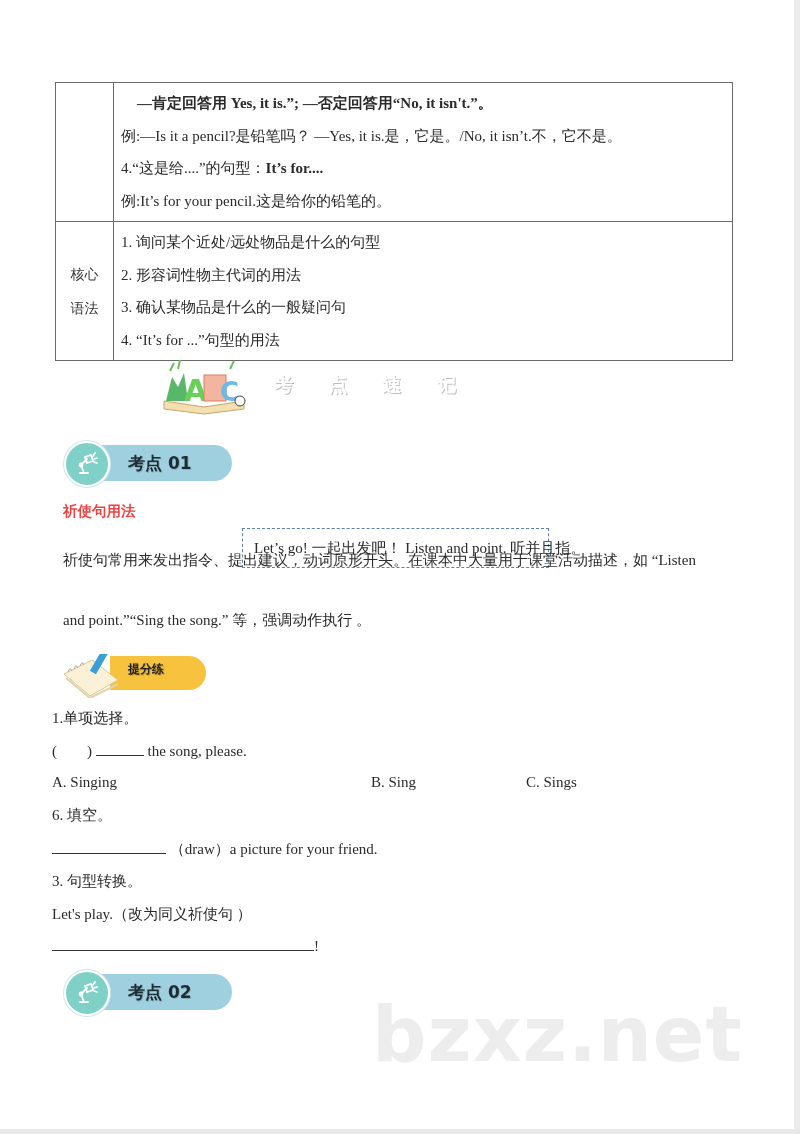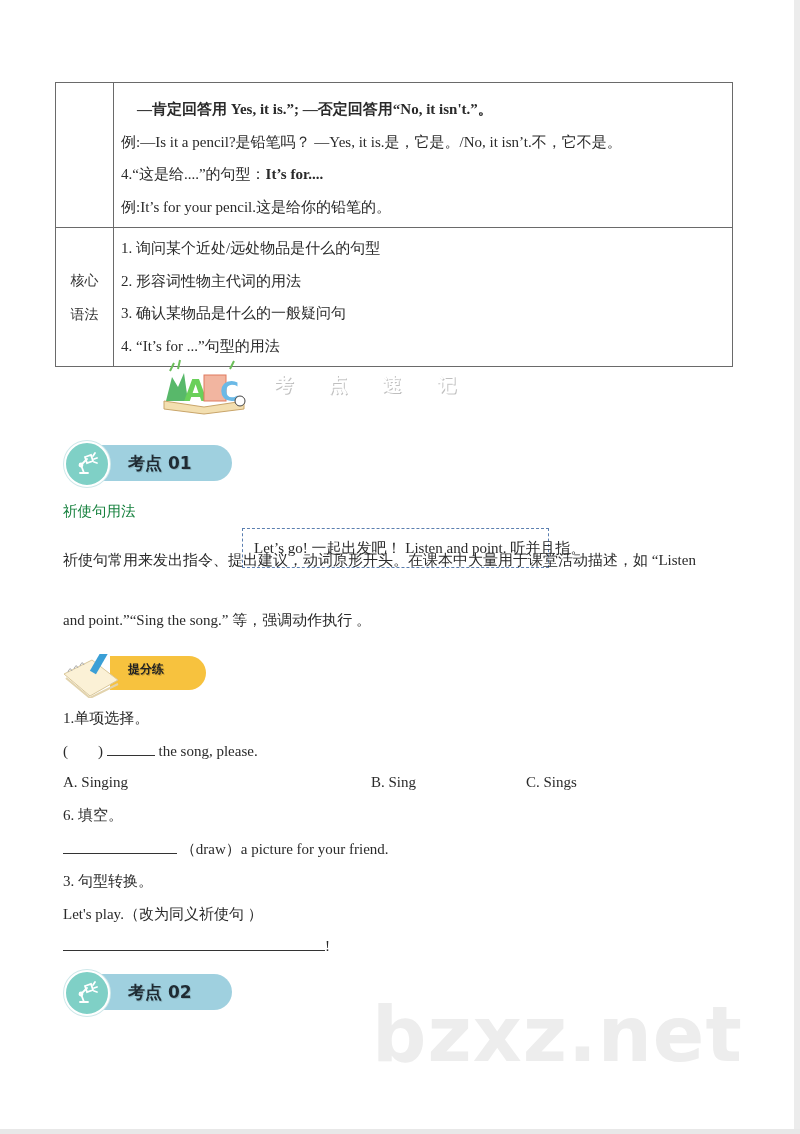--- a/index.html
+++ b/index.html
@@ -14,45 +14,45 @@
 
   
   .grammar-table {
     position: absolute; left: 55px; top: 82px; width: 678px;
     border: 1.5px solid #6a6a6a; border-collapse: collapse;
   }
   .grammar-table td { border: 1.5px solid #6a6a6a; vertical-align: middle; padding: 0; }
   .grammar-table td.label-cell { width: 57px; text-align: center; font-family: "DejaVu Sans", sans-serif; font-weight: normal; font-size: 14px; color: #333; line-height: 34px; }
   .grammar-table td.content-cell { padding: 4px 0 4px 7px; }
   .line { font-size: 15px; line-height: 32.5px; white-space: nowrap; }
-  .line.bold { font-weight: bold; padding-left: 16px; margin-top: 6px; }
+  .line.bold { font-weight: bold; padding-left: 16px; }
   .b { font-weight: bold; }
 
   
   .banner { position: absolute; left: 160px; top: 357px; height: 58px; width: 320px; }
   .abc-art { position: absolute; left: 0; top: 0; width: 88px; height: 58px; }
   .tile { position: absolute; top: 3px; width: 48px; height: 50px; border-radius: 8px; display: flex; align-items: center; justify-content: center; font-family: "DejaVu Sans", sans-serif; font-weight: bold; font-size: 19px; color: #fff; text-shadow: 1px 1px 0 rgba(0,0,0,0.25); }
 
   
   .kd-pill { position: absolute; left: 64px; height: 44px; width: 168px; }
   .kd-bar { position: absolute; left: 22px; top: 4px; width: 146px; height: 36px; border-radius: 0 20px 20px 0; background: #9fd0df; }
   .kd-circle { position: absolute; left: 0; top: 0; width: 42px; height: 42px; border-radius: 50%; background: #7fd0c6; border: 2px solid #ffffff; box-shadow: 0 0 0 1px #cfe8ea; display: flex; align-items: center; justify-content: center; }
   .kd-text { position: absolute; left: 64px; top: 11px; font-family: "DejaVu Sans", sans-serif; font-weight: bold; font-size: 17px; color: #1f2b33; text-shadow: 1px 1px 0 rgba(0,0,0,0.15); white-space: nowrap; }
 
-  .section-title { position: absolute; left: 63px; top: 502px; font-family: "DejaVu Sans", sans-serif; font-weight: normal; font-size: 14.5px; color: #15803d; }
+  .section-title { position: absolute; left: 63px; top: 502px; font-family: "DejaVu Sans", sans-serif; font-weight: bold; font-size: 14.5px; color: #ef4444; }
   .example-box { position: absolute; left: 242px; top: 528px; width: 307px; height: 40px; border: 1.5px dashed #5b7fb0; box-sizing: border-box; display: flex; align-items: center; padding-left: 11px; font-size: 15px; white-space: nowrap; }
   .para { position: absolute; left: 63px; width: 680px; font-size: 15px; white-space: nowrap; }
 
   
   .practice-badge { position: absolute; left: 62px; top: 640px; width: 145px; height: 60px; }
   .practice-pill { position: absolute; left: 48px; top: 16px; width: 96px; height: 34px; background: #f7c23e; border-radius: 0 18px 18px 0; }
   .practice-text { position: absolute; left: 66px; top: 21px; font-family: "DejaVu Sans", sans-serif; font-weight: bold; font-size: 12px; color: #222; text-shadow: 1px 1px 0 rgba(0,0,0,0.2); }
   .notepad { position: absolute; left: 0; top: 14px; }
 
-  .q { position: absolute; left: 63px; font-size: 15px; white-space: nowrap; }
+  .q { position: absolute; left: 52px; font-size: 15px; white-space: nowrap; }
   .blank { display: inline-block; border-bottom: 1px solid #333; height: 14px; vertical-align: baseline; }
 
   .watermark { position: absolute; left: 372px; top: 990px; font-family: "DejaVu Sans", sans-serif; font-weight: bold; font-size: 76px; color: #ededed; letter-spacing: 1px; }
 </style>
 </head>
 <body>
 
 <div class="page-edge-right"></div>
 <div class="page-edge-bottom"></div>
 

